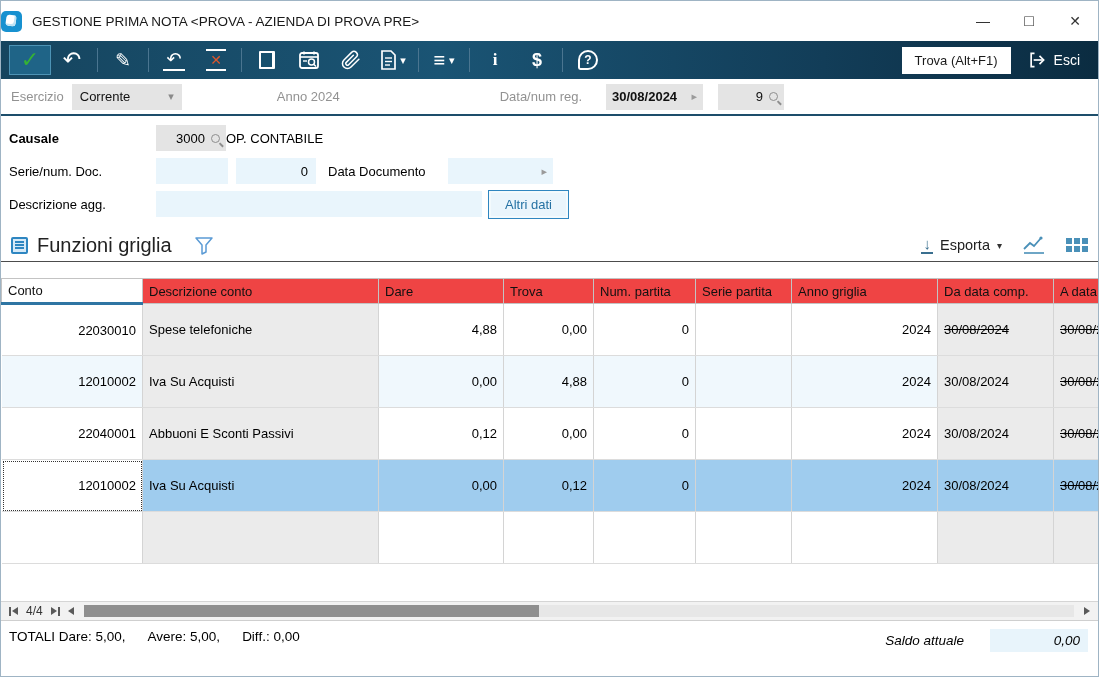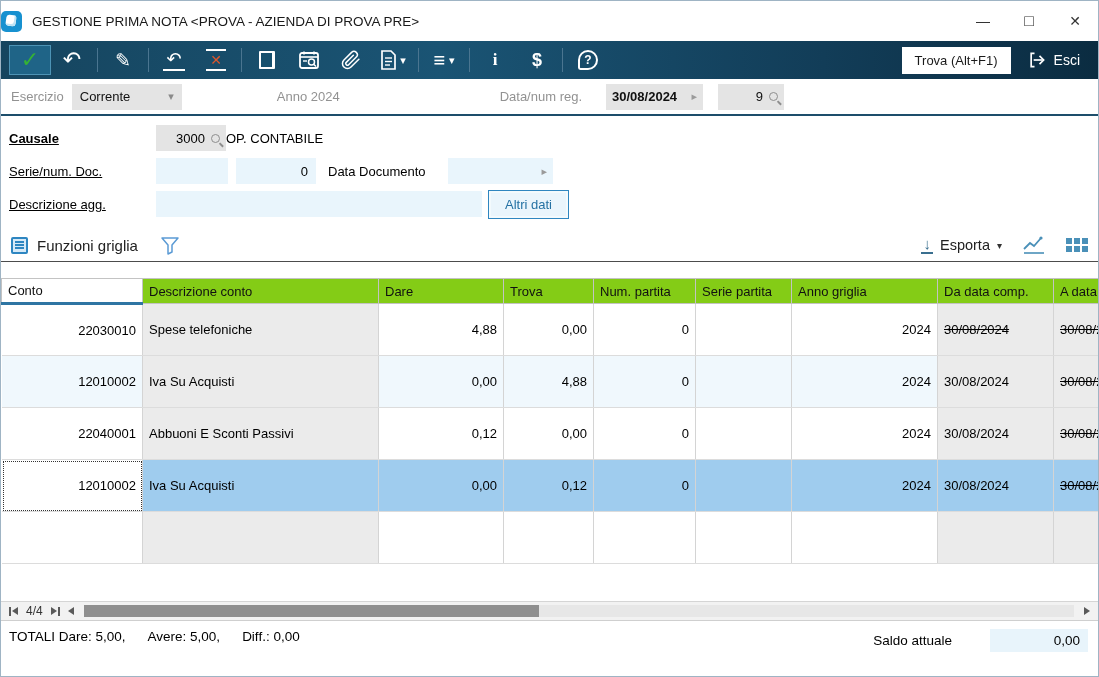--- a/index.html
+++ b/index.html
@@ -46,50 +46,50 @@
   .anno { color:#929292; margin-left:95px; }
   .dnr-label { color:#929292; margin-left:160px; }
   .date-field { width:97px; height:26px; background:#e4e4e4; margin-left:24px; display:flex; align-items:center; padding:0 6px; color:#111; font-weight:bold; font-size:13px; }
   .date-field .rt { margin-left:auto; color:#9a9a9a; font-size:11px; }
   .num-field { width:66px; height:26px; background:#e4e4e4; margin-left:15px; display:flex; align-items:center; justify-content:flex-end; padding:0 6px; gap:6px; color:#111; }
   .mag { width:9px; height:9px; border:1.5px solid #8e8e8e; border-radius:50%; position:relative; flex:0 0 auto; }
   .mag::after { content:""; position:absolute; width:5px; height:1.5px; background:#8e8e8e; transform:rotate(45deg); left:7px; top:9px; }
   
   .form { padding:8px 0 6px 8px; flex:0 0 auto; font-size:13px; }
   .frow { display:flex; align-items:center; height:28px; margin-bottom:5px; }
-  .flbl { width:147px; color:#000;text-decoration:underline; }
+  .flbl { width:147px; color:#000; }
   .flbl.bold { font-weight:bold; }
   .gray-field { background:#e4e4e4; height:26px; display:flex; align-items:center; }
   .blue-field { background:#e9f5fc; height:26px; display:flex; align-items:center; }
   .causale-code { width:70px; justify-content:flex-end; padding:0 6px; gap:6px; }
   .causale-desc { color:#000; }
   .serie-f1 { width:72px; }
   .numdoc-f { width:80px; margin-left:8px; justify-content:flex-end; padding:0 8px; }
   .datadoc-lbl { margin-left:12px; width:120px; }
   .datadoc-f { width:105px; padding:0 6px; }
   .datadoc-f .rt { margin-left:auto; color:#9a9a9a; font-size:11px; }
   .descr-f { width:326px; }
   .altri-btn { margin-left:6px; width:81px; height:29px; background:#eaf5fc; border:1px solid #2f86c0; color:#2471a3; font-size:13px; display:flex; align-items:center; justify-content:center; box-shadow:0 0 0 2px #f3fafd inset; }
   
   .gridbar { height:33px; flex:0 0 auto; display:flex; align-items:center; padding:0 10px; border-bottom:1px solid #4c4c4c; background:#fff; }
   .list-icon { width:17px; height:17px; border:2px solid #2e86c1; background:#d6eaf8; border-radius:2px; display:flex; flex-direction:column; justify-content:space-evenly; padding:2px; }
   .list-icon i { height:2px; background:#2e86c1; display:block; }
-  .gridbar-label { font-size:15px; color:#222; margin-left:9px; }
+  .gridbar-label { font-size:20px; color:#222; margin-left:9px; }
   .funnel { margin-left:22px; }
   .right-tools { margin-left:auto; display:flex; align-items:center; gap:20px; }
   .esporta { display:flex; align-items:center; gap:7px; font-size:14.5px; color:#222; }
   .dl-icon { border-bottom:2px solid #3a6f8f; color:#3a6f8f; font-size:15px; line-height:1; padding:0 2px 1px; font-weight:bold; }
   .small-caret { font-size:10px; color:#333; }
   .grid-squares { display:grid; grid-template-columns:repeat(3,6px); grid-template-rows:repeat(2,6px); gap:2px; }
   .grid-squares i { background:#4a90b8; }
   
   .tablegap { height:16px; flex:0 0 auto; background:#fff; }
   .tablewrap { flex:0 0 auto; overflow:hidden; width:1099px; }
   table { border-collapse:collapse; table-layout:fixed; width:1112px; font-size:13px; }
-  th { background:#84cc16; font-weight:normal; text-align:left; padding:4px 6px; border:1px solid #c3c3c3; border-left:none; height:25px; color:#111; }
+  th { background:#ef4444; font-weight:normal; text-align:left; padding:4px 6px; border:1px solid #c3c3c3; border-left:none; height:25px; color:#111; }
   th:first-child { background:#fff; border-bottom:3px solid #2e75a3; border-left:1px solid #c3c3c3; }
   td { height:52px; padding:0 6px; border-right:1px solid #d4d4d4; border-bottom:1px solid #dcdcdc; color:#000; overflow:hidden; white-space:nowrap; }
   .num { text-align:right; }
   .col-descr, .col-dadata, .col-adata { background:#ebebeb; }
   tr.alt td { background:#f0f8fd; }
   tr.alt td.col-descr, tr.alt td.col-dadata, tr.alt td.col-adata { background:#ebebeb; }
   tr.selected td { background:#9fccee; }
   tr.selected td.focus-cell { background:#fff; outline:1px dotted #333; outline-offset:-2px; }
   .strike { text-decoration:line-through; }
   
@@ -97,21 +97,21 @@
   .pager { height:19px; flex:0 0 auto; background:#f2f2f2; border-top:1px solid #d5d5d5; display:flex; align-items:center; padding:0 4px; font-size:11px; color:#333; }
   .tri-l { width:0; height:0; border-top:4px solid transparent; border-bottom:4px solid transparent; border-right:6px solid #5a5a5a; display:inline-block; }
   .tri-r { width:0; height:0; border-top:4px solid transparent; border-bottom:4px solid transparent; border-left:6px solid #5a5a5a; display:inline-block; }
   .bar { width:2px; height:9px; background:#5a5a5a; display:inline-block; }
   .pgbtn { display:flex; align-items:center; gap:1px; padding:0 4px; }
   .pgpos { padding:0 4px; font-size:12px; }
   .hscroll { flex:1 1 auto; height:12px; background:#e7e7e7; margin:0 6px; position:relative; }
   .hthumb { position:absolute; left:0; top:0; height:12px; width:455px; background:#8f8f8f; }
   .statusbar { flex:0 0 auto; border-top:1px solid #cfcfcf; background:#fff; display:flex; align-items:flex-start; padding:8px 10px 0 8px; font-size:13.5px; color:#000; height:56px; }
   .tot-seg { margin-right:22px; }
-  .saldo-group { margin-left:auto; display:flex; align-items:center; gap:38px; }
+  .saldo-group { margin-left:auto; display:flex; align-items:center; gap:26px;font-style:italic; }
   .saldo-field { width:98px; height:23px; background:#e8f4fb; display:flex; align-items:center; justify-content:flex-end; padding:0 8px; }
   svg { display:block; }
 </style>
 </head>
 <body>
 
 <div class="window">
 
   <div class="titlebar">
     <span class="appicon"></span>

